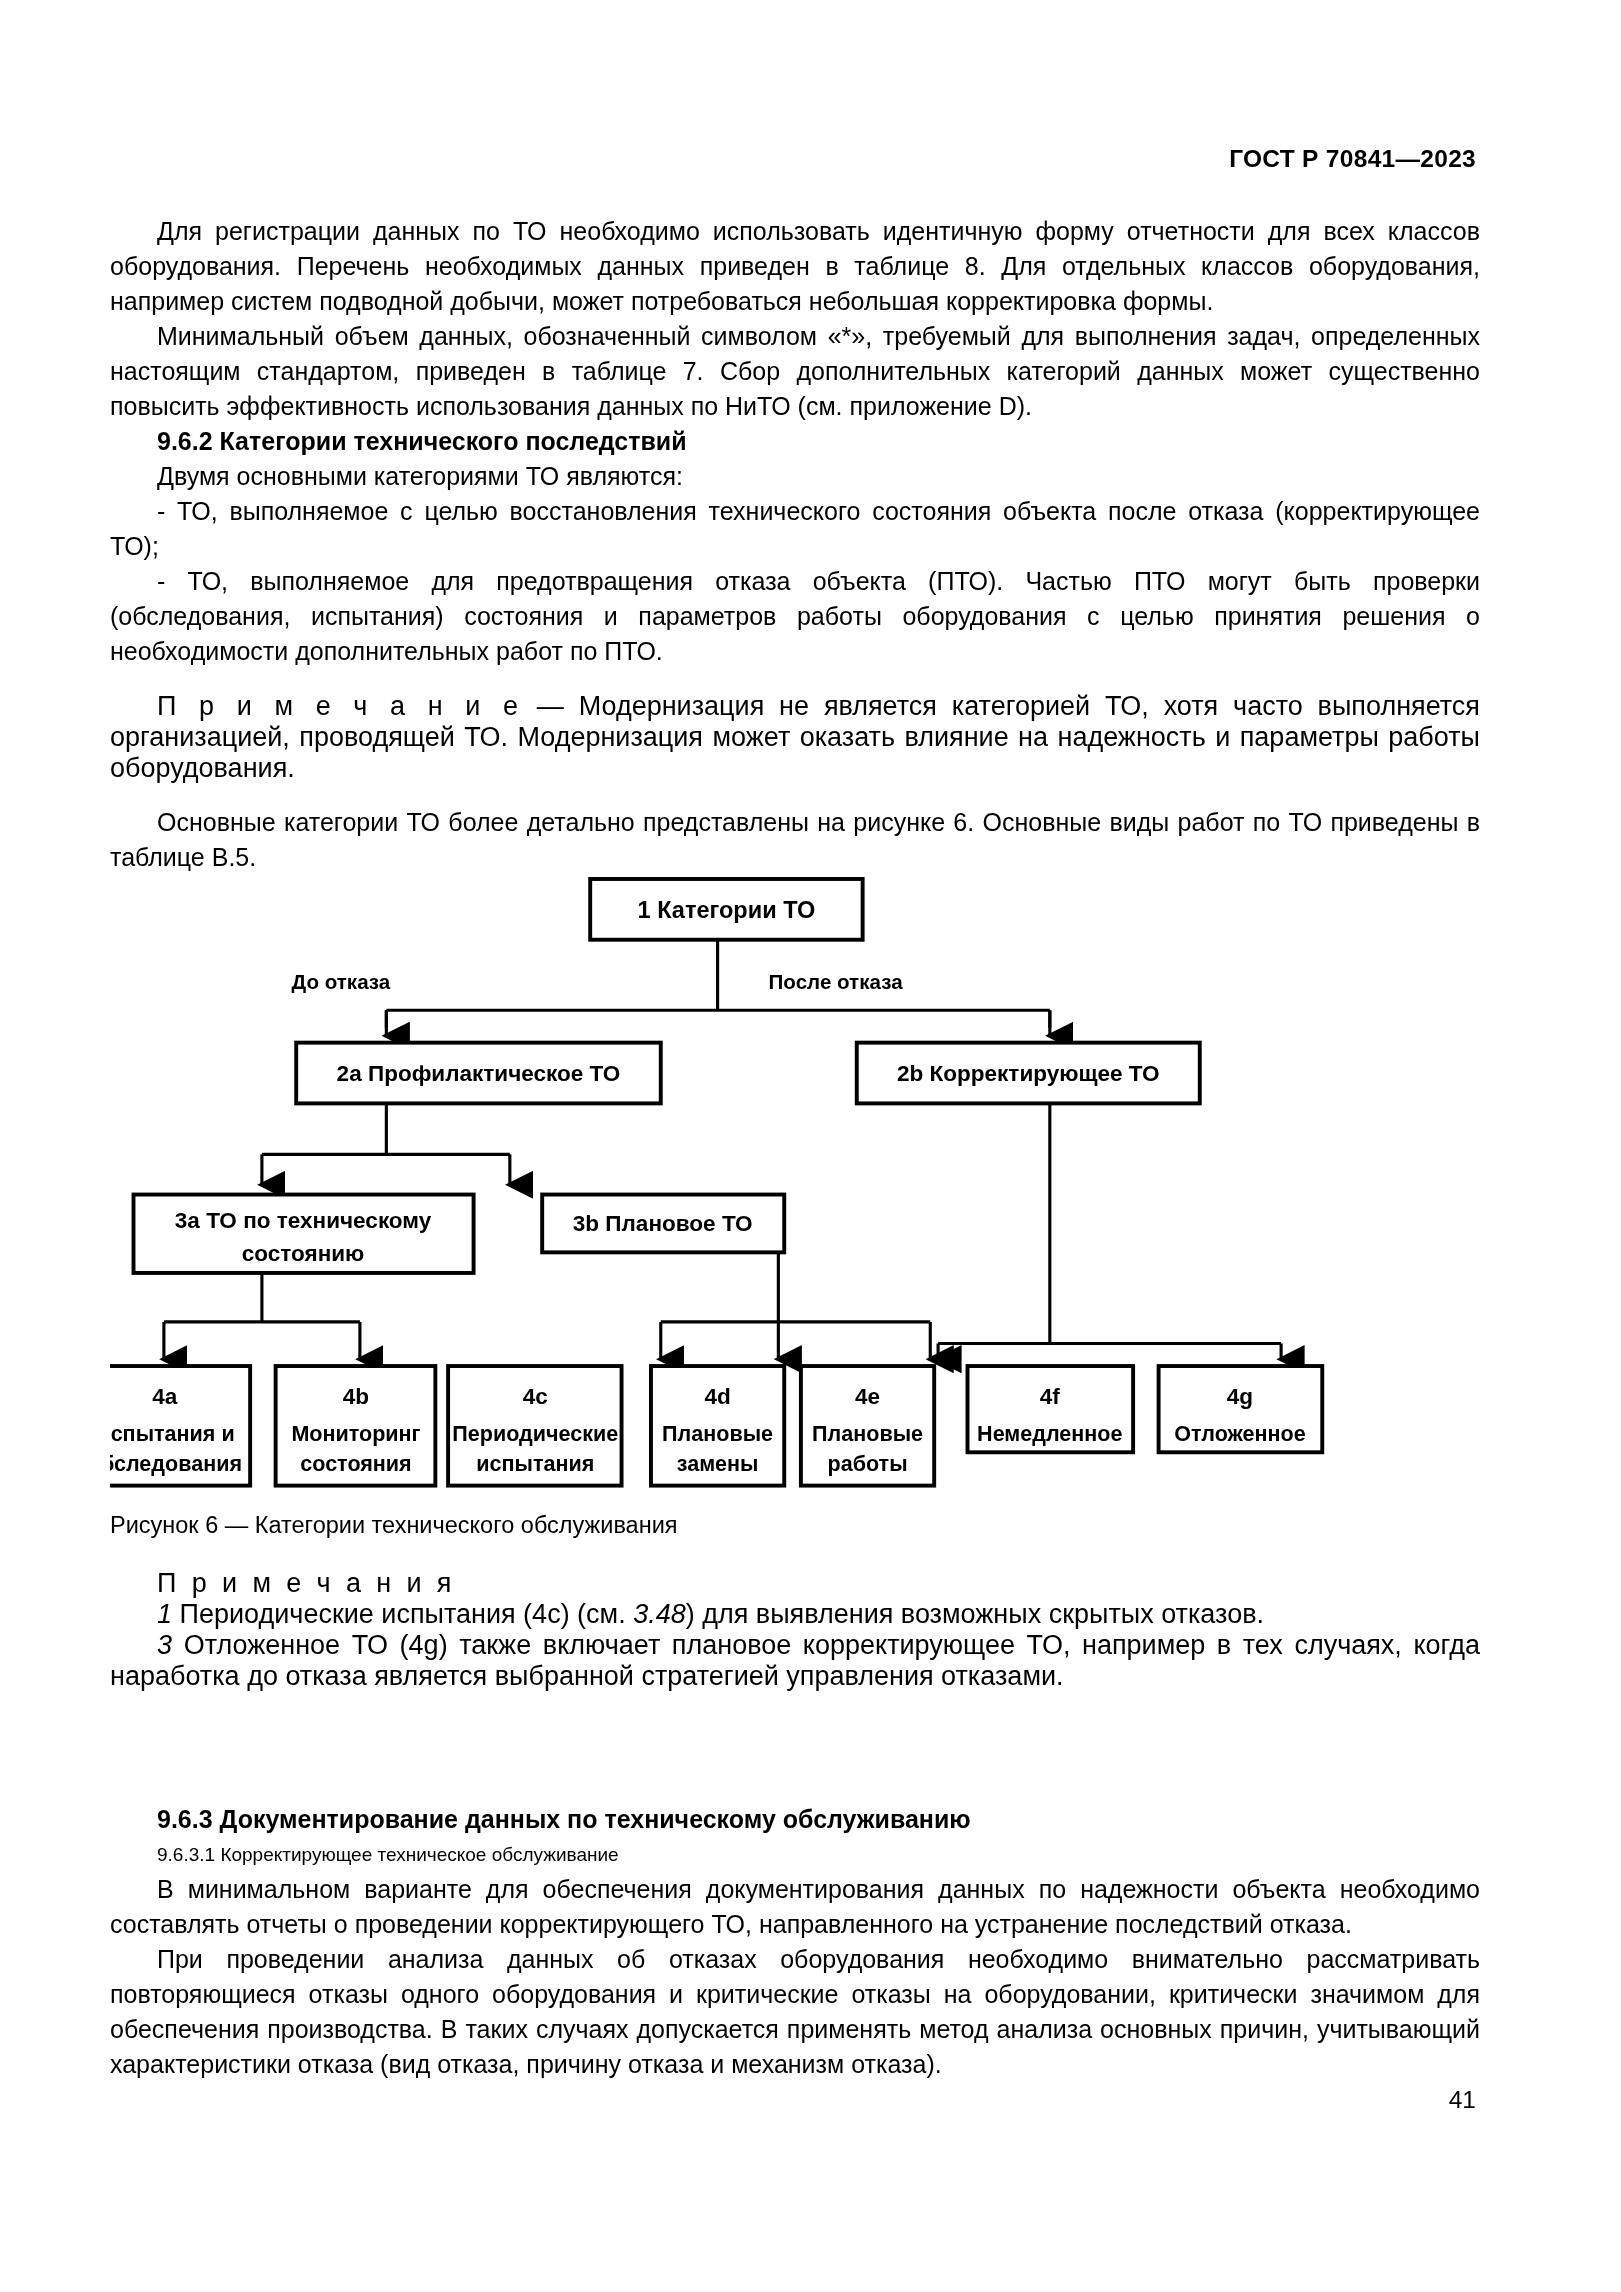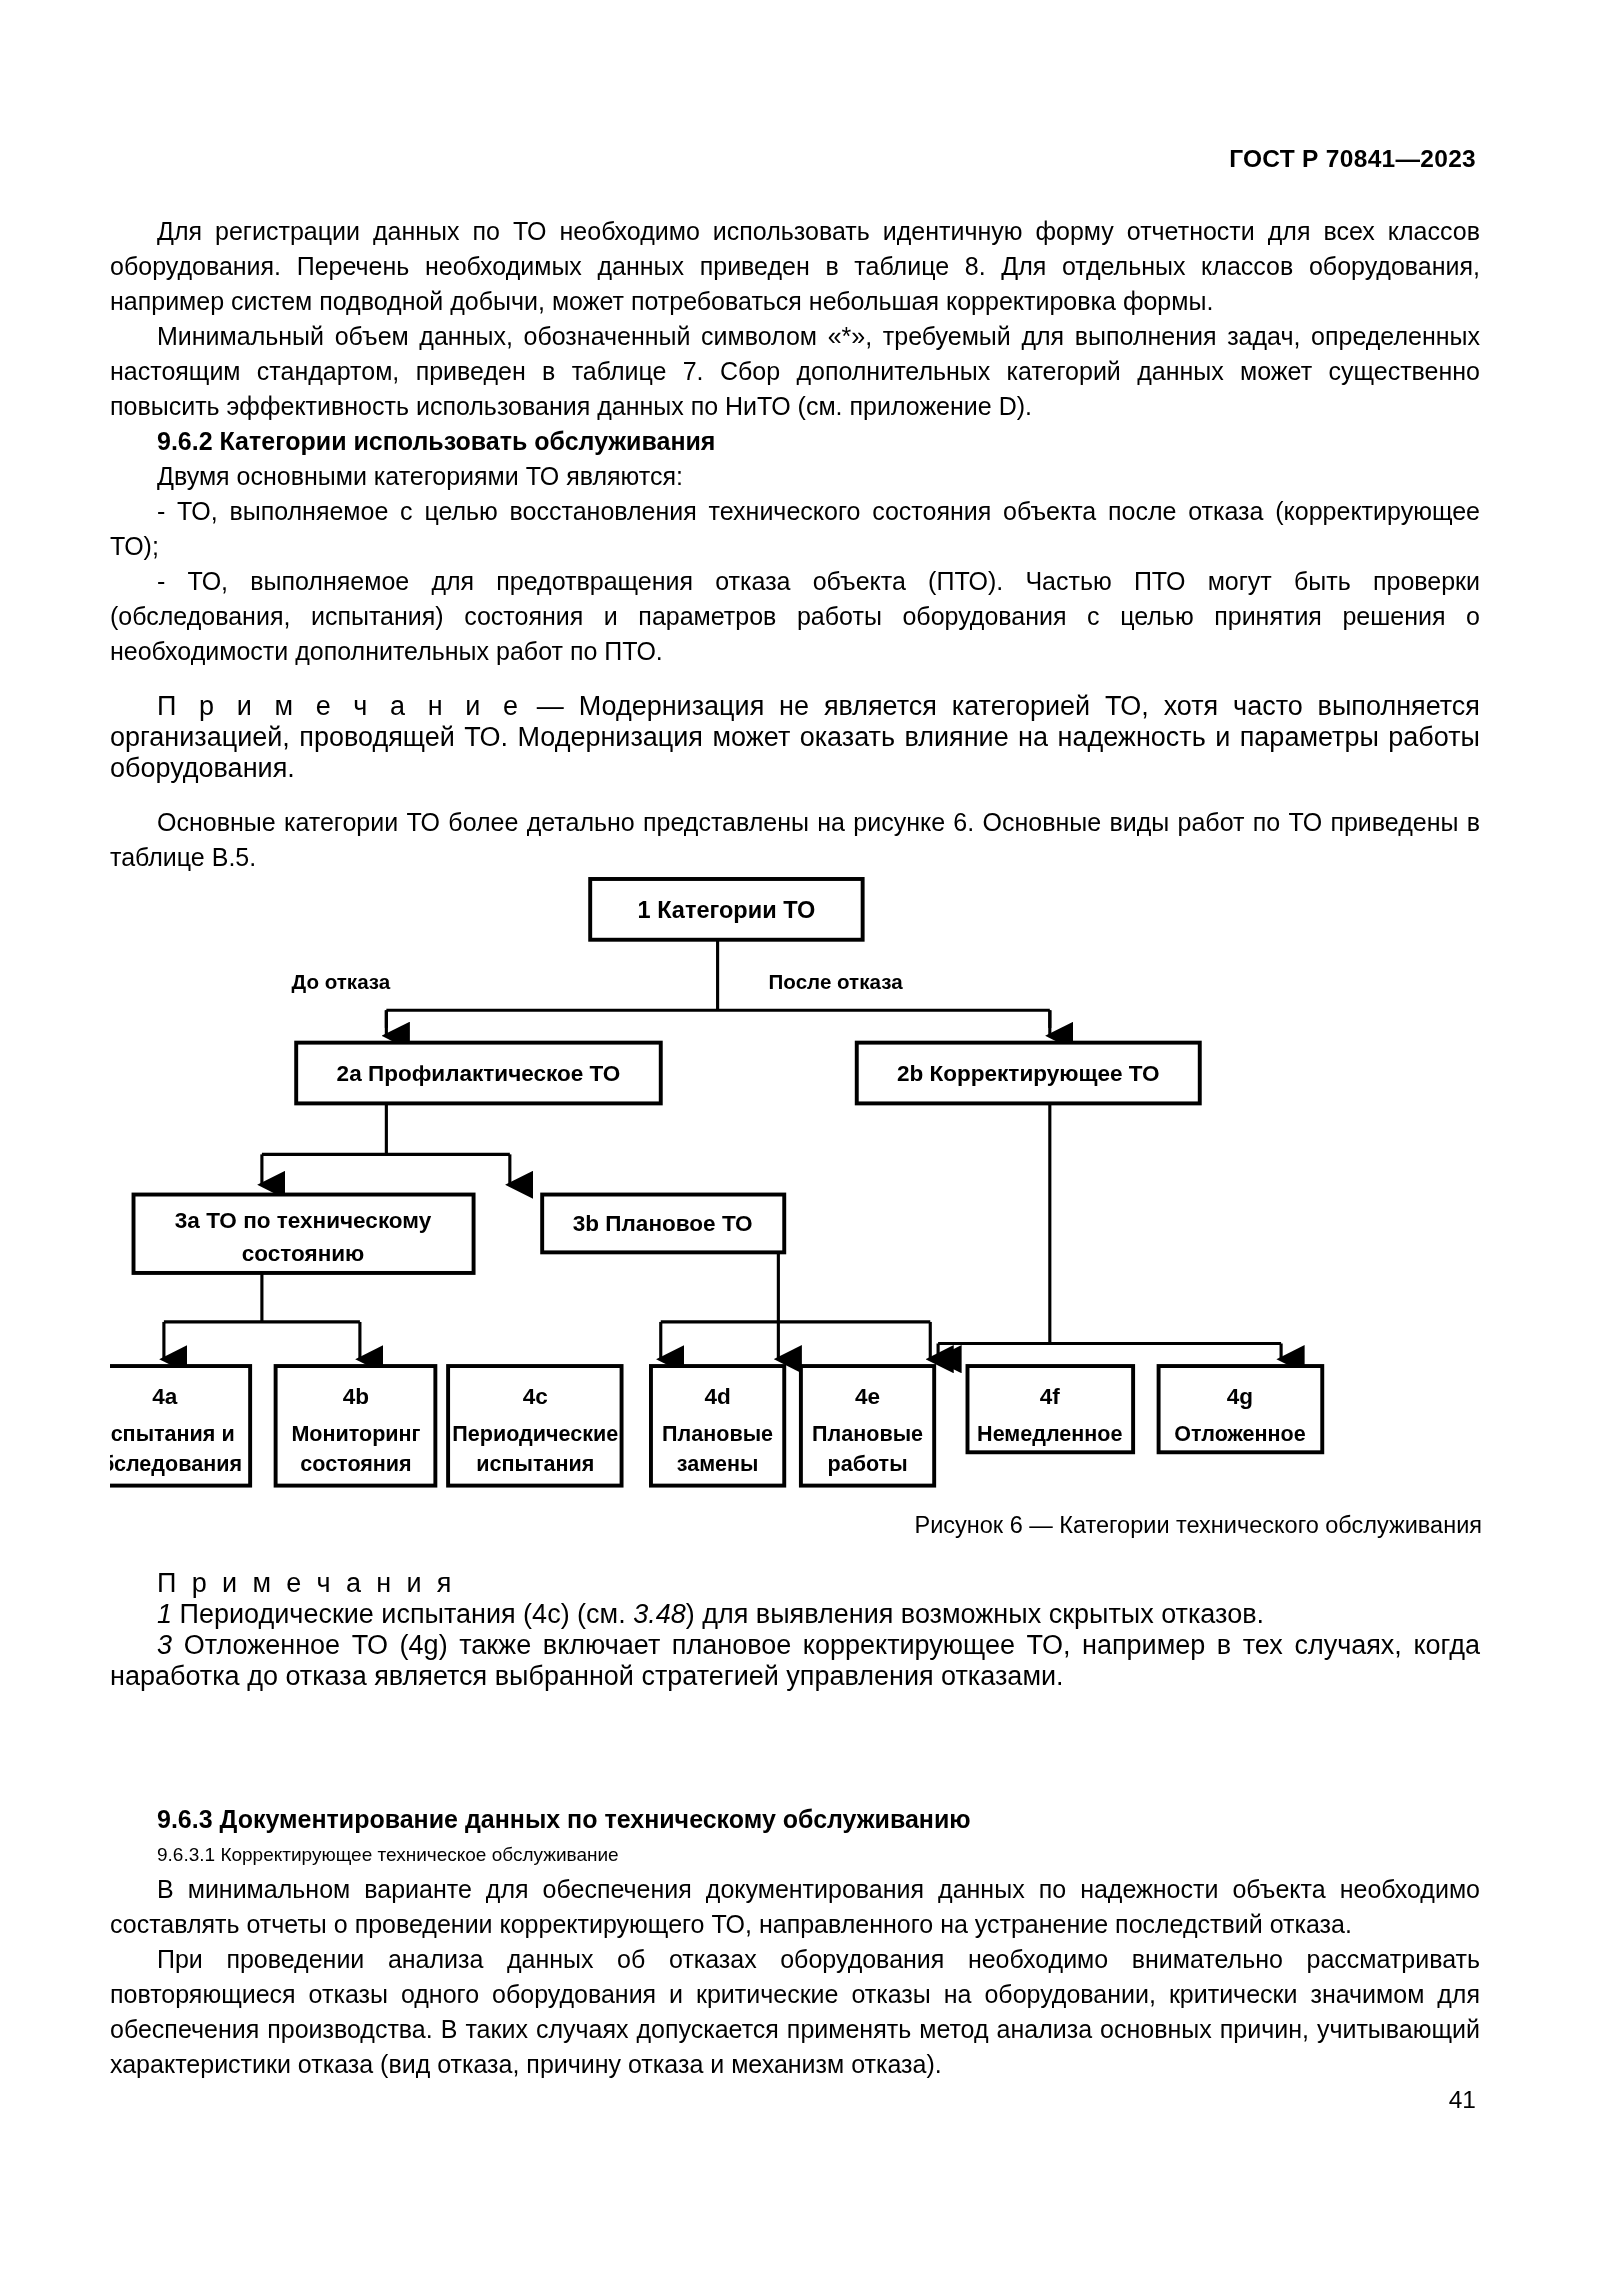--- a/index.html
+++ b/index.html
@@ -78,21 +78,21 @@
     top: 863px;
     width: 1372px;
     height: 667px;
   }
   .figure svg { display: block; }
   .fig-caption {
     position: absolute;
     left: 110px;
     top: 1512px;
     width: 1372px;
-    text-align: right;
+    text-align: left;
     font-size: 23.5px;
   }
   .notes-block {
     position: absolute;
     left: 110px;
     top: 1568px;
     width: 1370px;
   }
   .tail-block {
     position: absolute;
@@ -122,21 +122,21 @@
 </head>
 <body>
 
 <div class="page">
 
   <div class="header-std">ГОСТ Р 70841—2023</div>
 
   <div class="content">
     <p class="body">Для регистрации данных по ТО необходимо использовать идентичную форму отчетности для всех классов оборудования. Перечень необходимых данных приведен в таблице 8. Для отдельных классов оборудования, например систем подводной добычи, может потребоваться небольшая корректировка формы.</p>
     <p class="body">Минимальный объем данных, обозначенный символом «*», требуемый для выполнения задач, определенных настоящим стандартом, приведен в таблице 7. Сбор дополнительных категорий данных может существенно повысить эффективность использования данных по НиТО (см. приложение D).</p>
-    <p class="heading">9.6.2 Категории использовать обслуживания</p>
+    <p class="heading">9.6.2 Категории технического последствий</p>
     <p class="body">Двумя основными категориями ТО являются:</p>
     <p class="body">- ТО, выполняемое с целью восстановления технического состояния объекта после отказа (корректирующее ТО);</p>
     <p class="body">- ТО, выполняемое для предотвращения отказа объекта (ПТО). Частью ПТО могут быть проверки (обследования, испытания) состояния и параметров работы оборудования с целью принятия решения о необходимости дополнительных работ по ПТО.</p>
     <div class="gap-md"></div>
     <p class="note"><span class="spaced">П р и м е ч а н и е</span><span> — </span><span>Модернизация не является категорией ТО, хотя часто выполняется организацией, проводящей ТО. Модернизация может оказать влияние на надежность и параметры работы оборудования.</span></p>
     <div class="gap-md"></div>
     <p class="body">Основные категории ТО более детально представлены на рисунке 6. Основные виды работ по ТО приведены в таблице В.5.</p>
   </div>
 
   <div class="figure">

